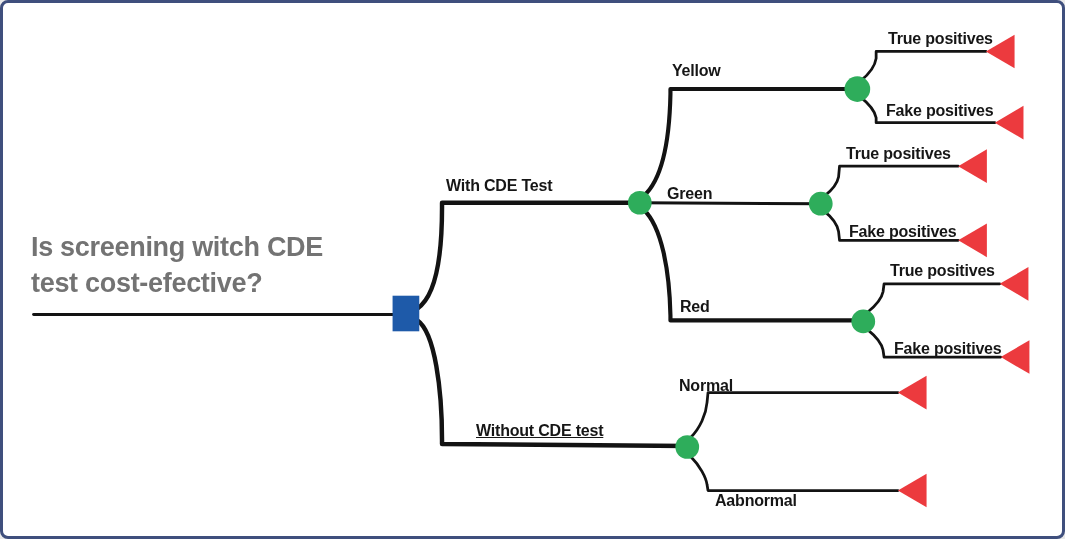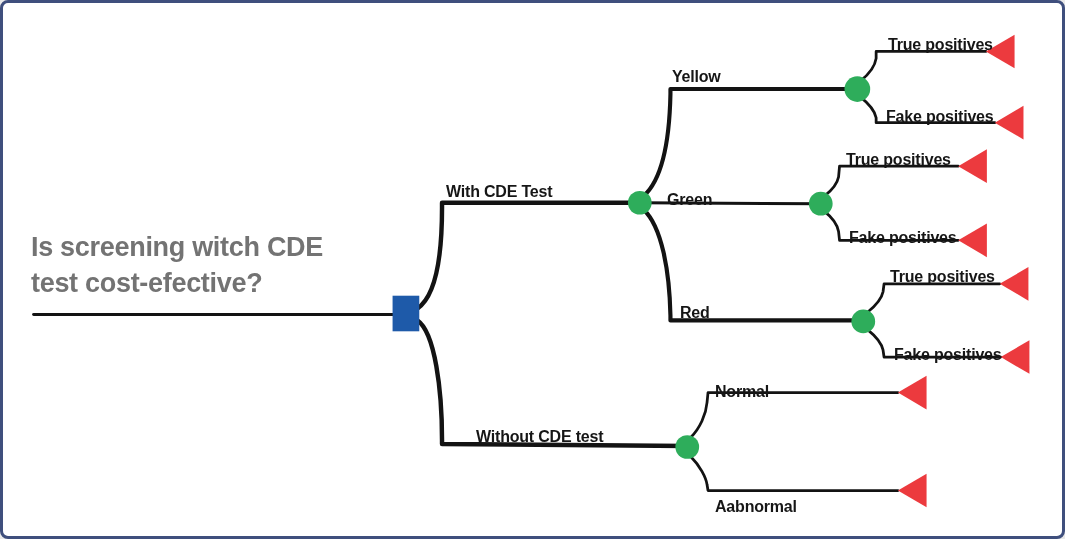--- a/index.html
+++ b/index.html
@@ -16,21 +16,21 @@
   svg.tree{position:absolute;left:0;top:0;width:100%;height:100%;}
   .tree path, .tree line{fill:none;stroke:#131313;stroke-linecap:round;stroke-linejoin:round;}
   .lv1{stroke-width:4.5px;}
   .lv2{stroke-width:4.2px;}
   .lv2t{stroke-width:3px;}
   .lv3{stroke-width:2.8px;}
   .root{stroke-width:3px;}
   .label{
     position:absolute;
     font-size:16px;font-weight:700;letter-spacing:-0.2px;
-    color:#161616;white-space:nowrap;line-height:1.1;margin-top:6px;
+    color:#161616;white-space:nowrap;line-height:1.1;
   }
   .question{
     position:absolute;left:28px;top:226px;
     font-size:27px;font-weight:800;letter-spacing:-0.3px;
     color:#737373;line-height:36px;white-space:nowrap;
   }
 </style>
 </head>
 <body>
 
@@ -89,16 +89,16 @@
   <div class="label" style="left:664px;top:182px;">Green</div>
   <div class="label" style="left:677px;top:295px;">Red</div>
 
   <div class="label" style="left:885px;top:27px;">True positives</div>
   <div class="label" style="left:883px;top:99px;">Fake positives</div>
   <div class="label" style="left:843px;top:142px;">True positives</div>
   <div class="label" style="left:846px;top:220px;">Fake positives</div>
   <div class="label" style="left:887px;top:259px;">True positives</div>
   <div class="label" style="left:891px;top:337px;">Fake positives</div>
 
-  <div class="label" style="left:712px;top:374px;">Normal</div>
+  <div class="label" style="left:676px;top:374px;">Normal</div>
   <div class="label" style="left:712px;top:489px;">Aabnormal</div>
 
 </div>
 
 </body></html>

